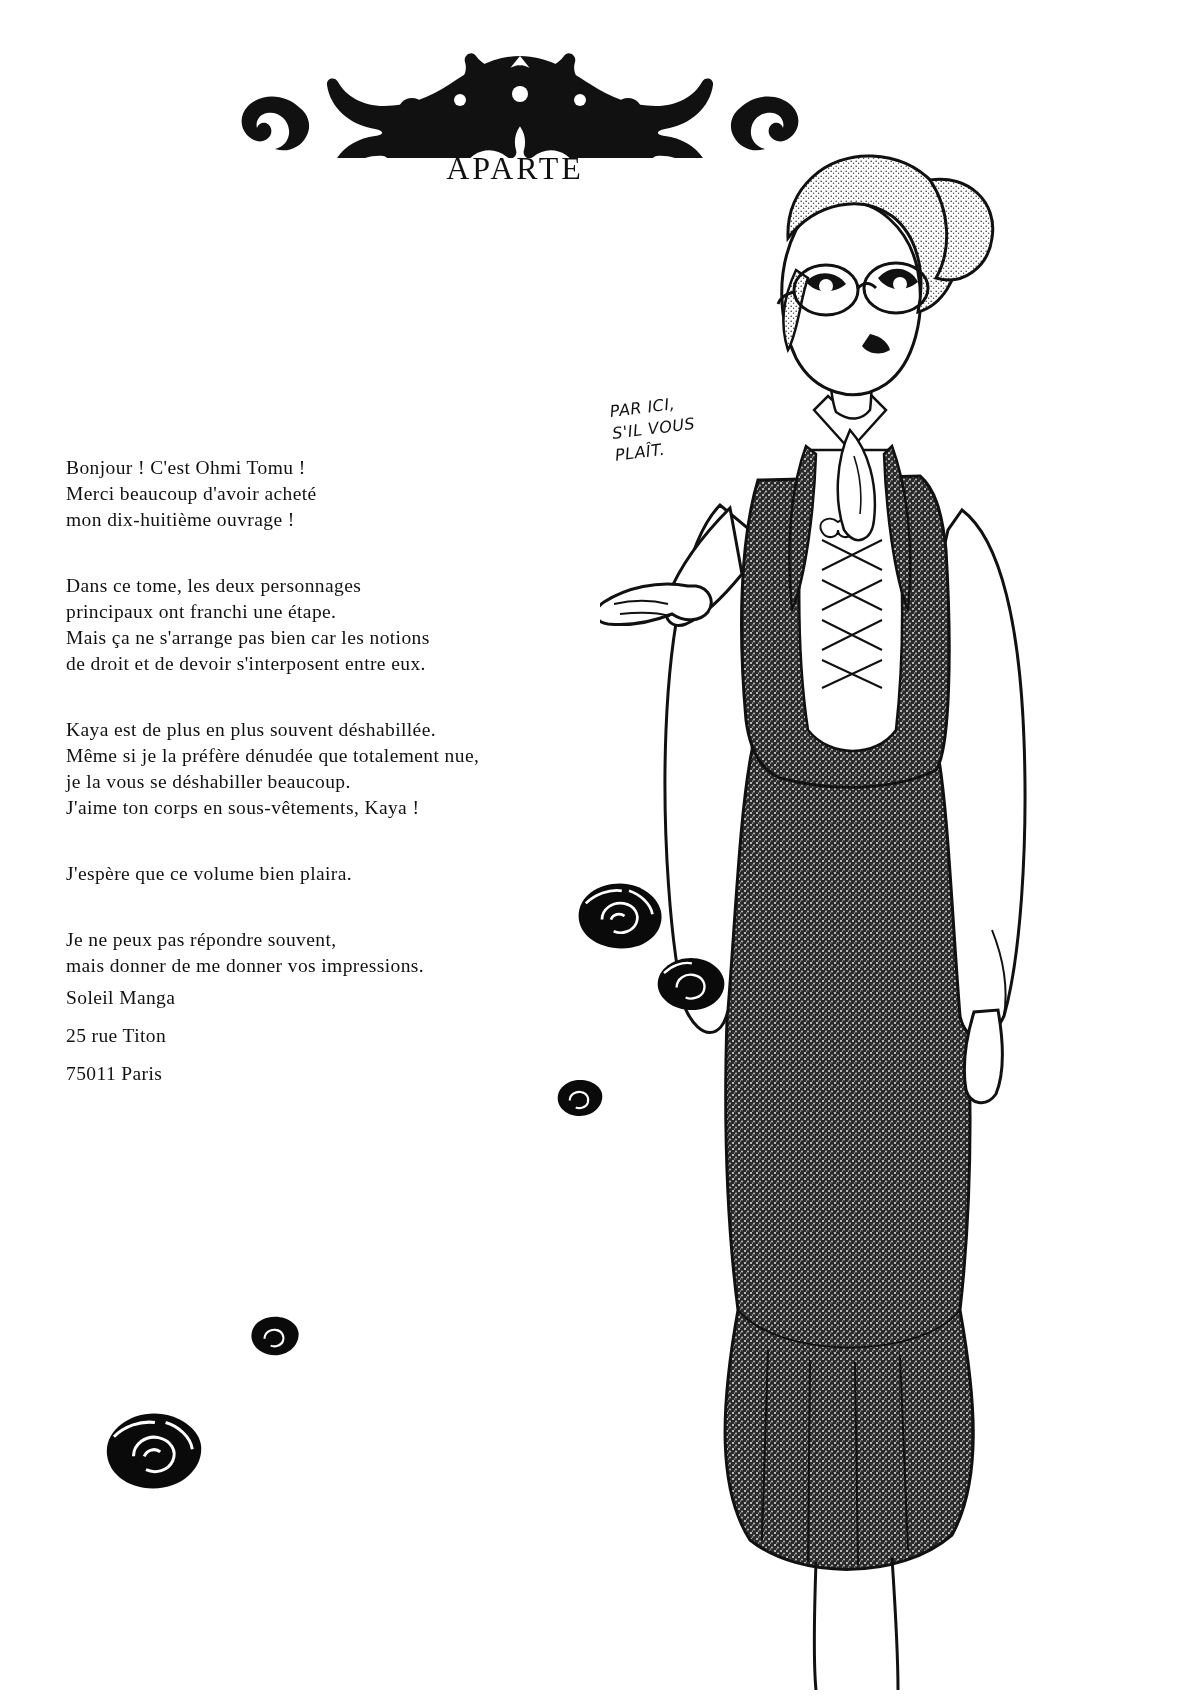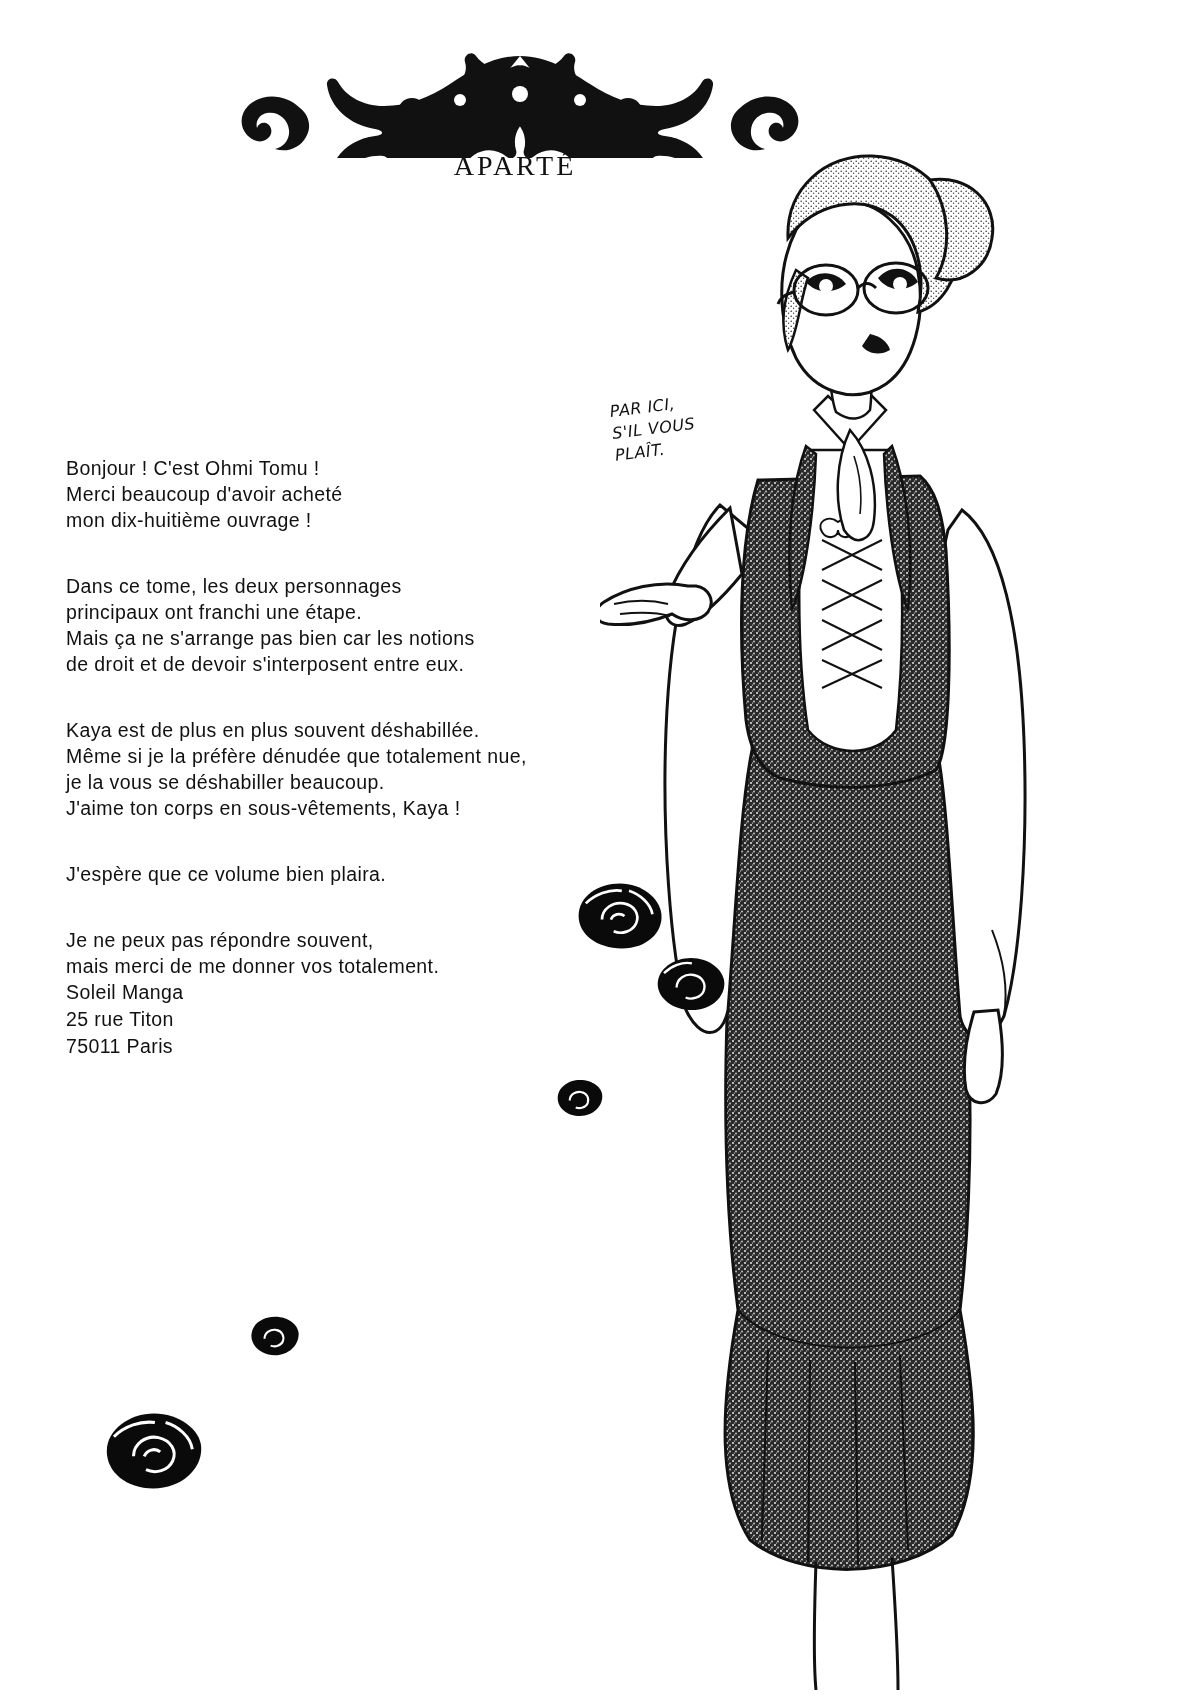--- a/index.html
+++ b/index.html
@@ -25,43 +25,43 @@
     width: 680px;
     height: 120px;
   }
   .title {
     position: absolute;
     left: 0;
     top: 150px;
     width: 1030px;
     text-align: center;
     font-family: "Liberation Serif", serif;
-    font-size: 28px;
+    font-size: 32px;
     letter-spacing: 3px;
     color: #111;
   }
 
   
   .text-block {
     position: absolute;
     left: 66px;
     top: 455px;
     width: 620px;
-    font-family: Liberation Sans, sans-serif;
+    font-family: Liberation Serif, serif;
     font-size: 19.5px;
     line-height: 26px;
     color: #111;
     letter-spacing: 0.4px;
   }
   .para {
     margin: 0 0 40px 0;
     white-space: pre-line;
   }
   .para.tight { margin-bottom: 38px; }
-  .para.addr { margin-bottom: 0; line-height: 27px; }
+  .para.addr { margin-bottom: 0; line-height: 38px; }
 
   
   .speech {
     position: absolute;
     left: 612px;
     top: 393px;
     width: 130px;
     font-family: "DejaVu Sans", sans-serif;
     font-size: 16px;
     line-height: 22px;
@@ -236,19 +236,19 @@
     <p class="para">Dans ce tome, les deux personnages
 principaux ont franchi une étape.
 Mais ça ne s'arrange pas bien car les notions
 de droit et de devoir s'interposent entre eux.</p>
     <p class="para">Kaya est de plus en plus souvent déshabillée.
 Même si je la préfère dénudée que totalement nue,
 je la vous se déshabiller beaucoup.
 J'aime ton corps en sous-vêtements, Kaya !</p>
     <p class="para">J'espère que ce volume bien plaira.</p>
     <p class="para tight" style="margin-bottom:0">Je ne peux pas répondre souvent,
-mais merci de me donner vos totalement.</p>
+mais donner de me donner vos impressions.</p>
     <p class="para addr">Soleil Manga
 25 rue Titon
 75011 Paris</p>
   </div>
 
 </div>
 
 </body></html>

